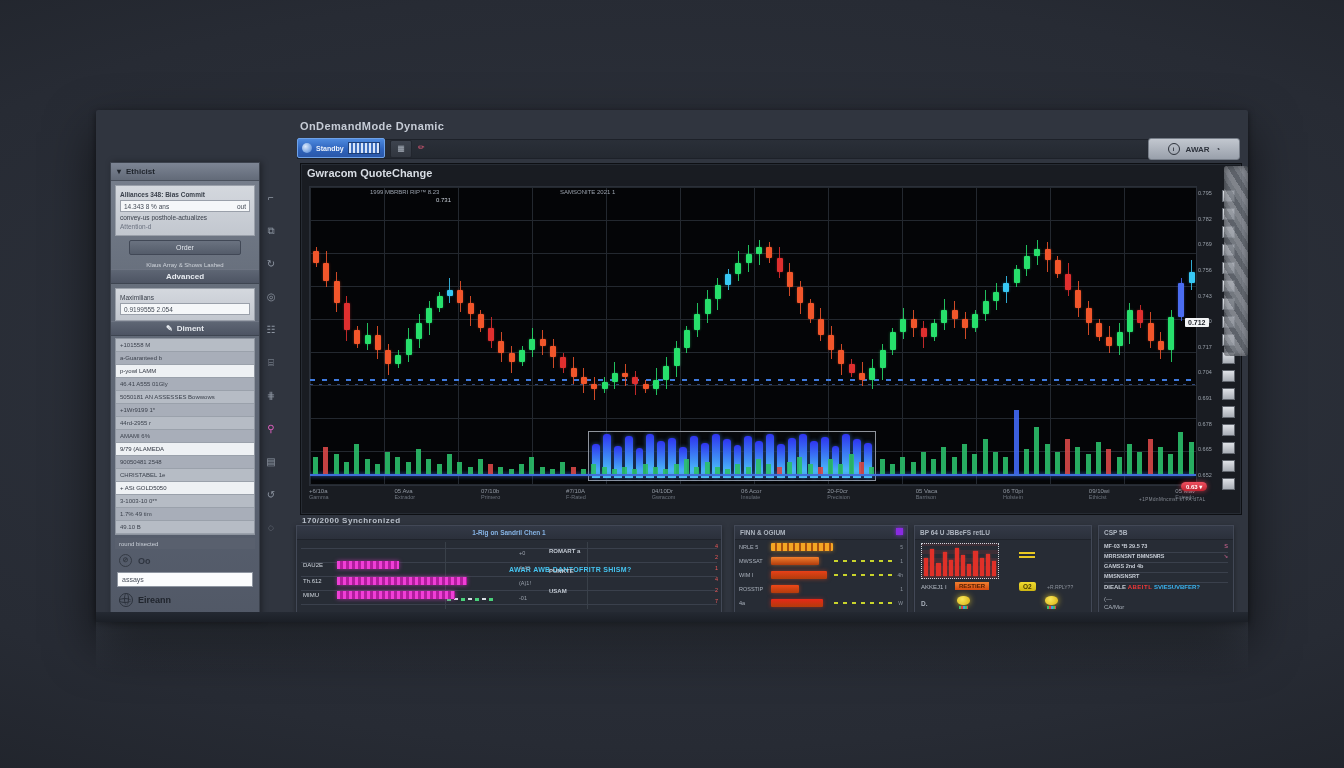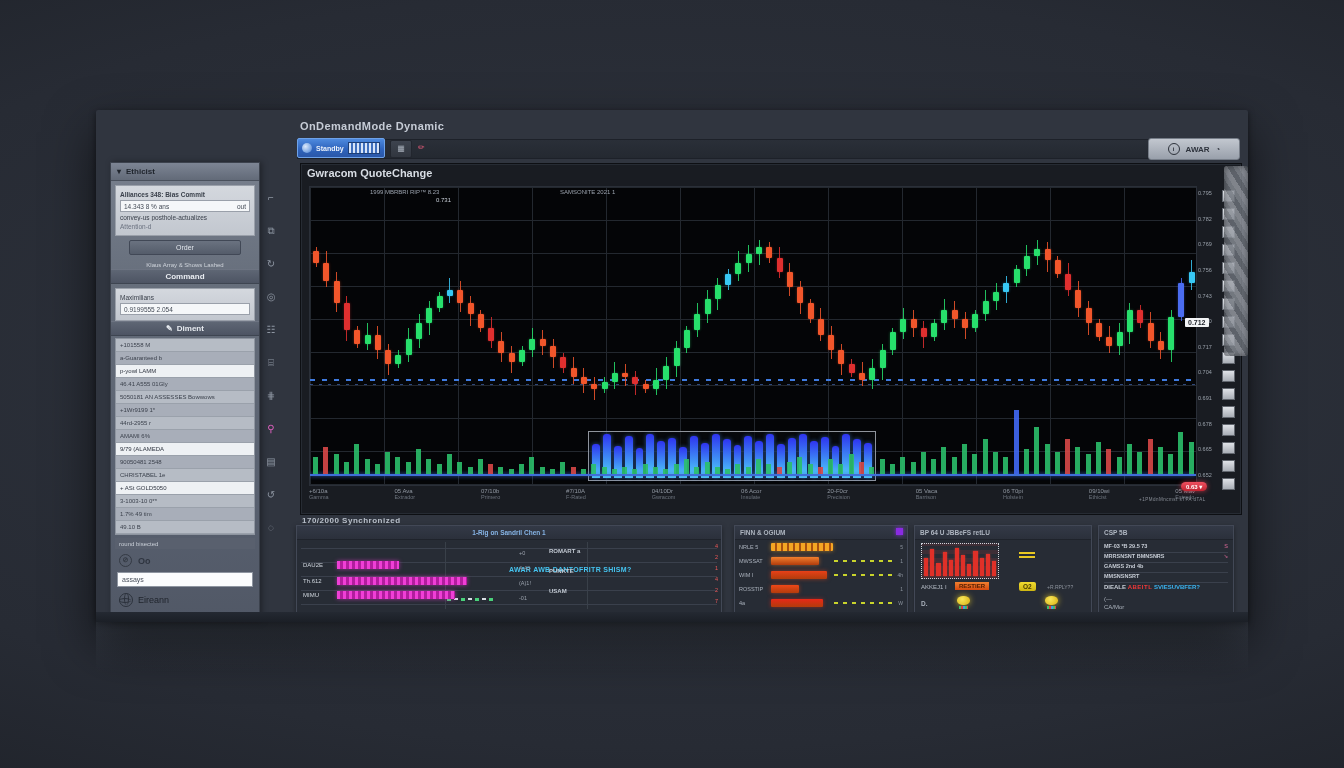--- a/index.html
+++ b/index.html
@@ -34,21 +34,21 @@
     display:flex;align-items:center;justify-content:center;border-top:1px solid #6d7482;border-bottom:1px solid #3e4551;}
   .sb-list{margin:2px 4px 0 4px;border:1px solid #8e95a0;}
   .sb-row{height:12px;display:flex;align-items:center;padding:0 4px;font-size:6px;color:#3c424d;
     background:#b6bcc5;border-bottom:1px solid #9aa1ab;white-space:nowrap;overflow:hidden;}
   .sb-row.alt{background:#a8aeb9;}
   .sb-row.white{background:#eef1f4;color:#2f3540;}
   .sb-strip{margin:3px 4px 0 4px;height:11px;background:#59606e;color:#c9cfd7;font-size:6px;display:flex;align-items:center;padding:0 4px;}
   .sb-icons{display:flex;align-items:center;gap:6px;padding:5px 8px 2px 8px;color:#2f3540;font-weight:bold;font-size:9px;}
   .circ{width:11px;height:11px;border-radius:50%;border:1.5px solid #343a44;display:inline-block;line-height:9px;text-align:center;font-size:7px;color:#343a44;}
   .sb-search{margin:3px 6px;background:#fbfcfd;border:1px solid #8e95a0;height:13px;font-size:7px;color:#4a515c;display:flex;align-items:center;padding:0 4px;}
-  .sb-globe{display:flex;align-items:center;gap:5px;padding:3px 8px;color:#20252d;font-weight:normal;font-size:9px;}
+  .sb-globe{display:flex;align-items:center;gap:5px;padding:3px 8px;color:#20252d;font-weight:bold;font-size:9px;}
   .globe-ico{width:12px;height:12px;border-radius:50%;border:1.5px solid #2c323c;position:relative;display:inline-block;}
   .globe-ico:before{content:"";position:absolute;left:4px;top:-1px;width:3px;height:12px;border-left:1px solid #2c323c;border-right:1px solid #2c323c;border-radius:50%;}
   .globe-ico:after{content:"";position:absolute;left:-1px;top:4px;height:3px;width:12px;border-top:1px solid #2c323c;border-bottom:1px solid #2c323c;border-radius:50%;}
   .sb-footer{text-align:center;font-size:6px;color:#384049;padding-top:4px;letter-spacing:1px;}
   
   #rail{left:164px;top:80px;width:24px;height:420px;}
   .rail-ico{position:absolute;left:3px;width:16px;height:16px;color:#8e96a2;font-size:10px;text-align:center;line-height:16px;}
   
   #main-title{left:204px;top:10px;font-size:11px;font-weight:bold;color:#c6ccd6;letter-spacing:.4px;}
   #toolbar-strip{left:201px;top:29px;width:851px;height:18px;background:linear-gradient(180deg,#2a2f38,#242931);border:1px solid #1d2129;}
@@ -163,21 +163,21 @@
         <div class="ln" style="font-weight:bold">Alliances 348: Bias Commit</div>
         <div class="sb-input">
           <span>14.343 8 % ans</span>
           <span>out</span>
         </div>
         <div class="ln">convey-us posthole-actualizes</div>
         <div class="ln" style="color:#6b7280">Attention-d</div>
       </div>
       <div class="sb-btn">Order</div>
       <div class="sb-caption">Klaus Array &amp; Shows Lashed</div>
-      <div class="sb-subhead">Command</div>
+      <div class="sb-subhead">Advanced</div>
       <div class="sb-panel">
         <div class="ln">Maximilians</div>
         <div class="sb-input">
           <span>0.9199555  2.054</span>
         </div>
       </div>
       <div class="sb-subhead">
         <span style="margin-right:4px">✎</span>
         <span>Diment</span>
       </div>

